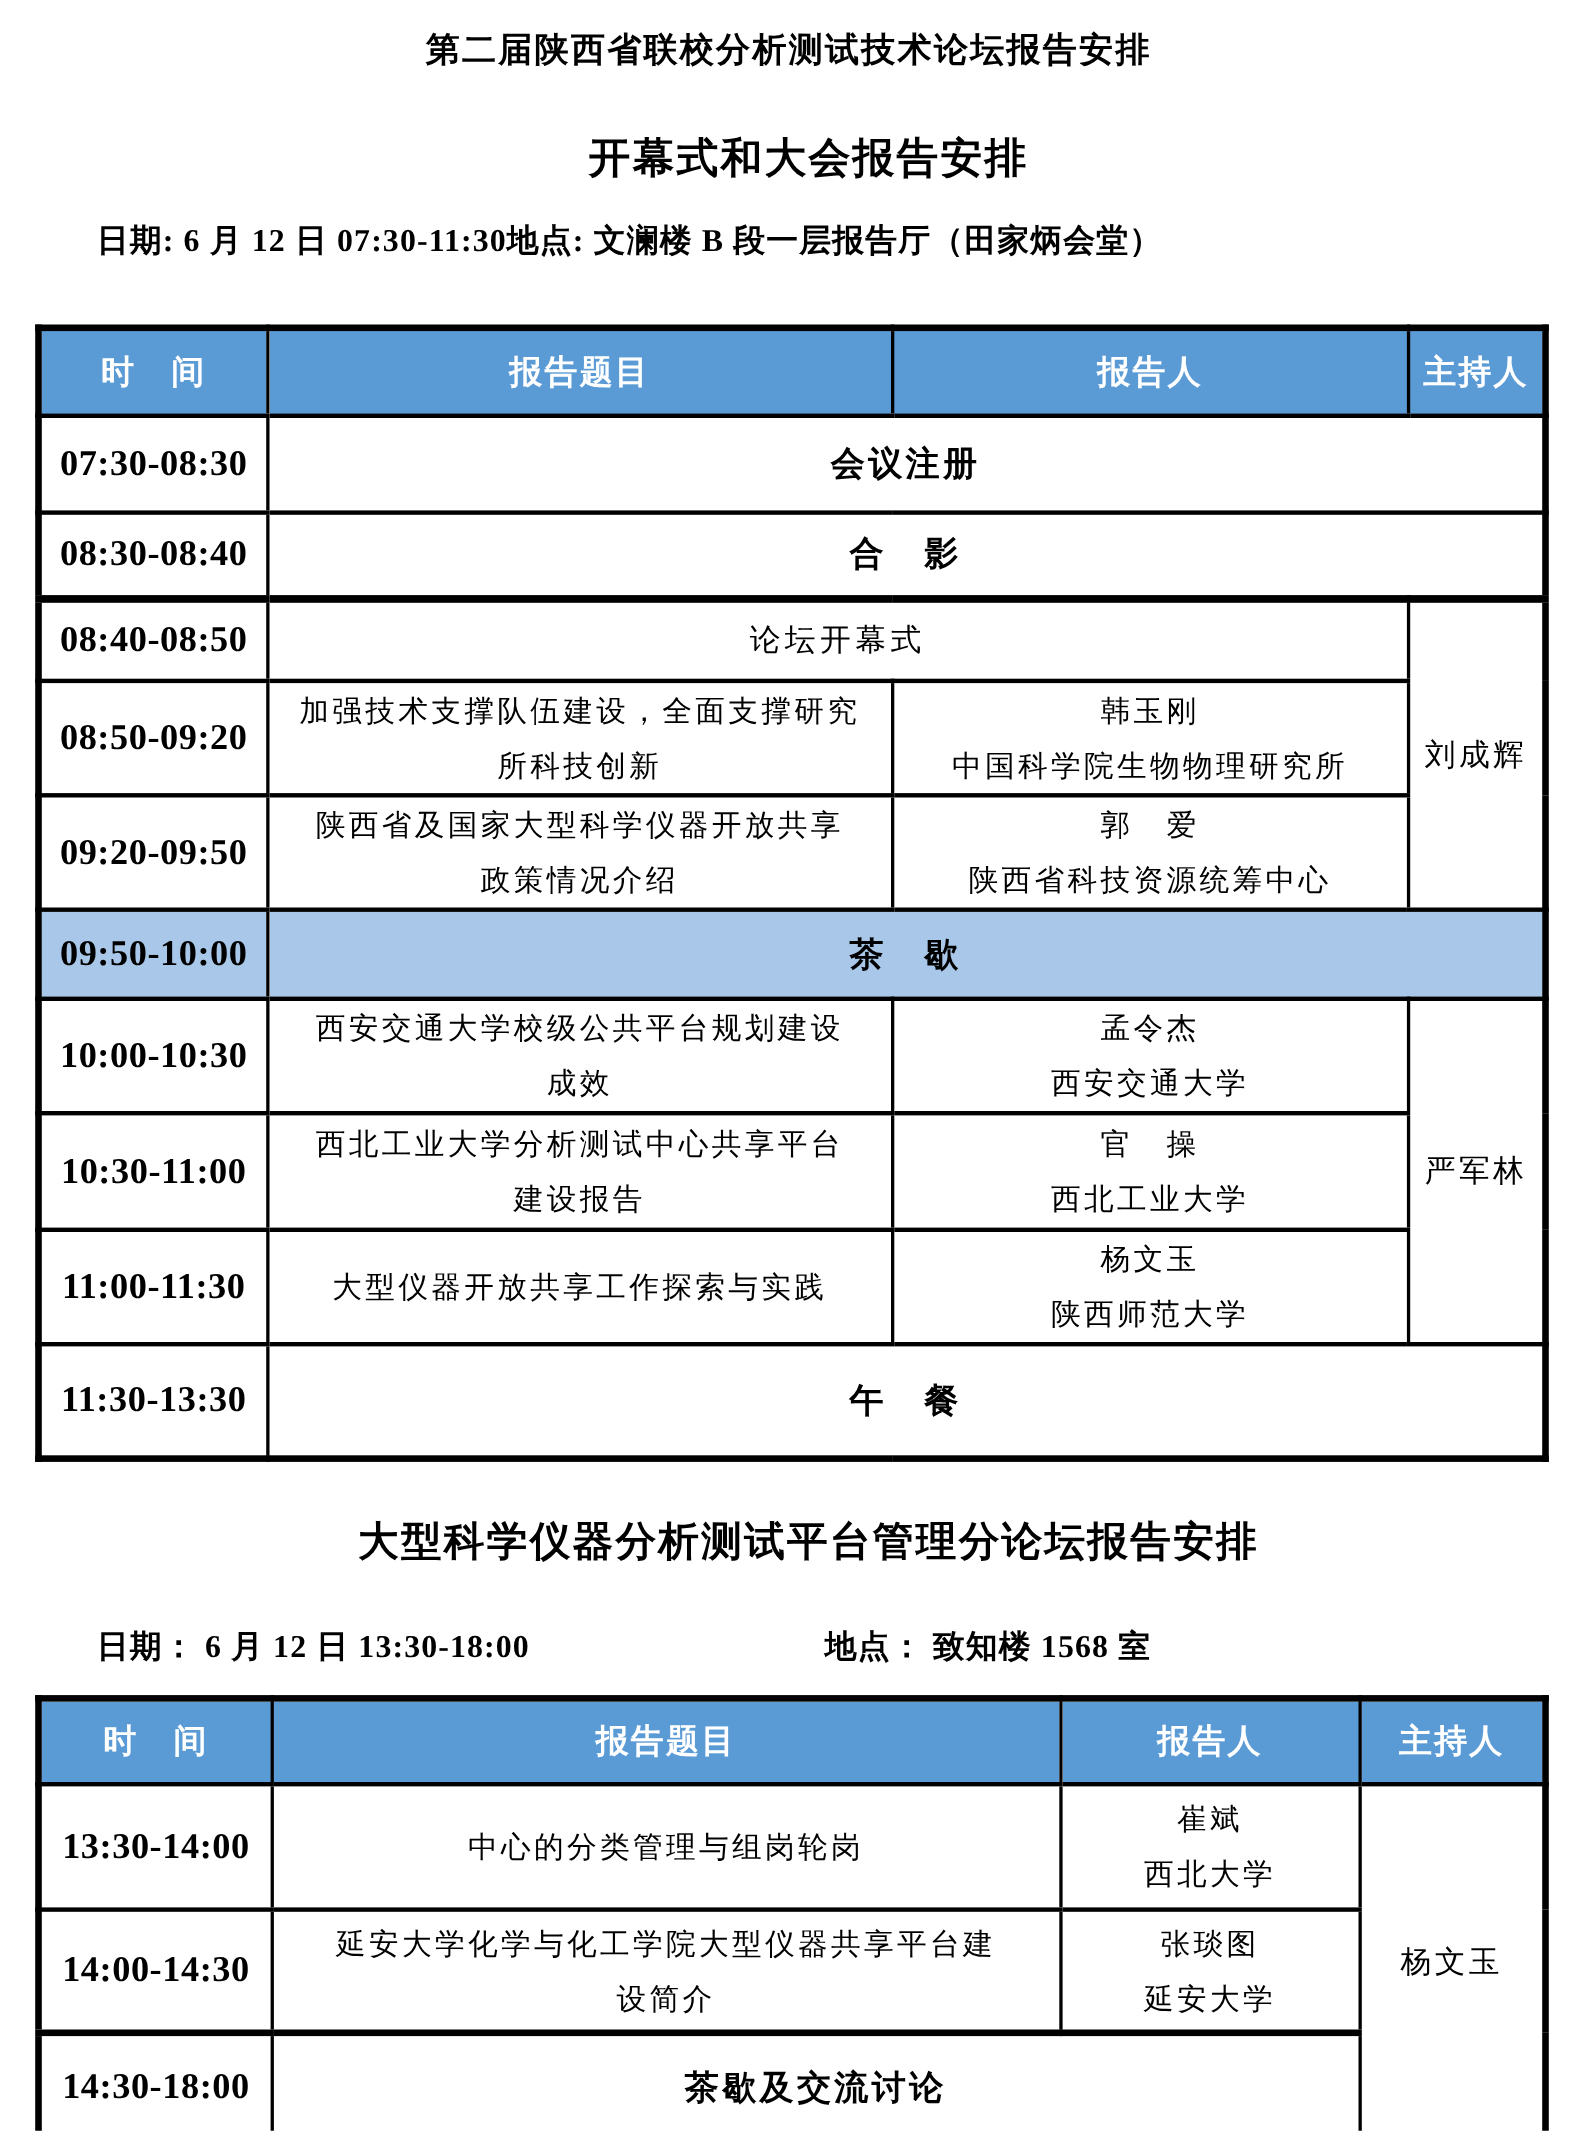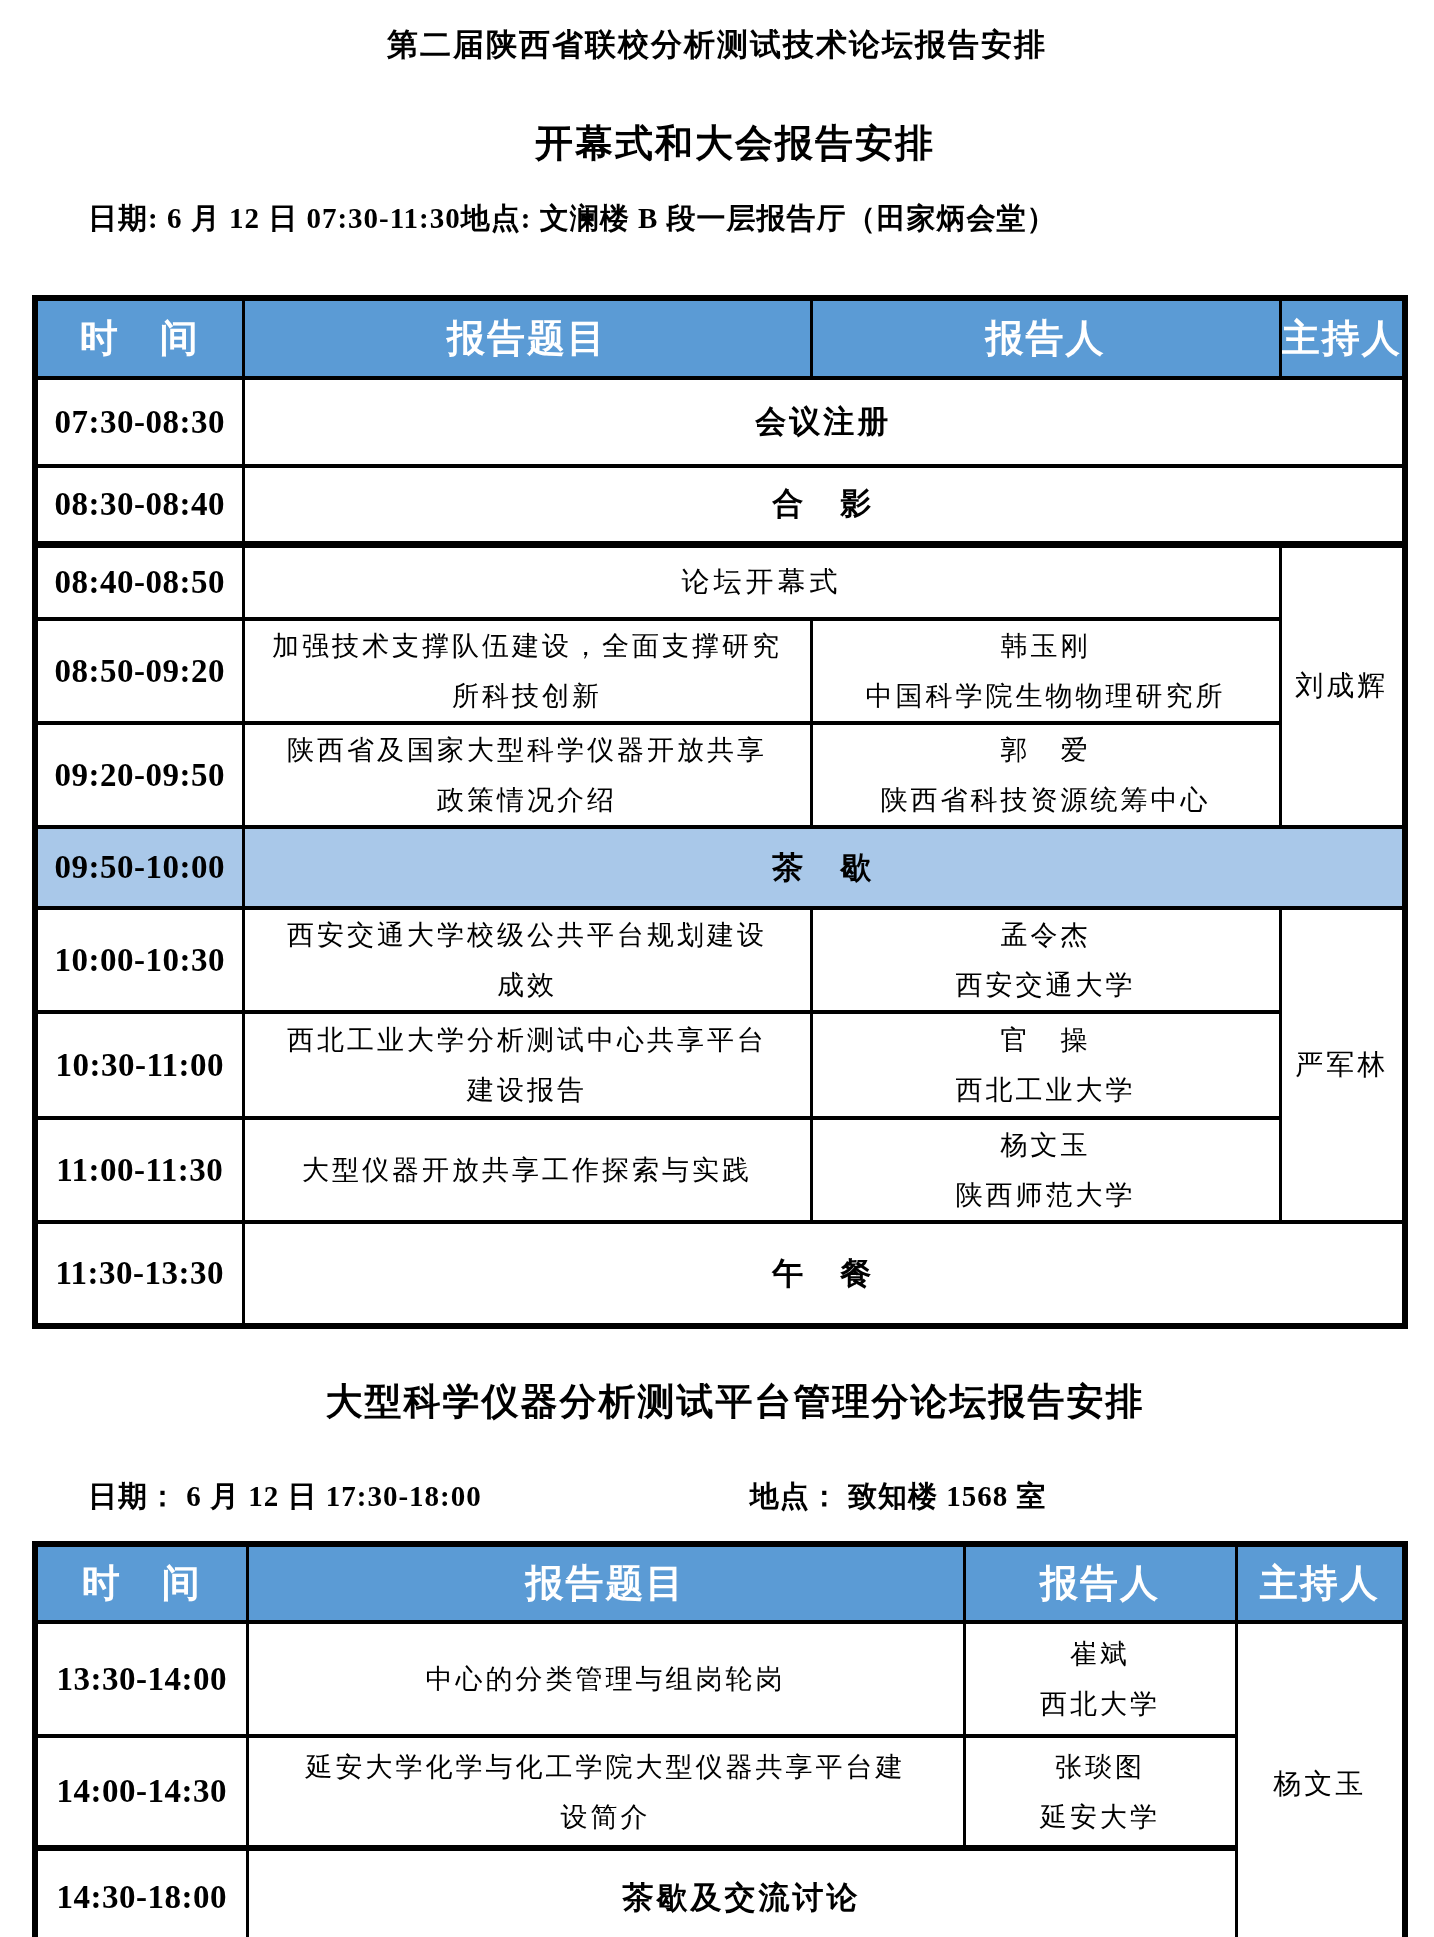--- a/index.html
+++ b/index.html
@@ -68,21 +68,21 @@
     padding: 0;
     text-align: center;
     vertical-align: middle;
     overflow: hidden;
   }
   table.schedule th {
     background: #5b9bd5;
     color: #ffffff;
     font-family: "Liberation Sans", sans-serif;
     font-weight: bold;
-    font-size: 38px;
+    font-size: 30px;
     letter-spacing: 2px;
   }
 
   
   .t1 col.c-time  { width: 208px; }
   .t1 col.c-topic { width: 568px; }
   .t1 col.c-spk   { width: 469px; }
   .t1 col.c-host  { width: 125px; }
   
   .t2 col.c-time  { width: 212px; }
@@ -239,21 +239,21 @@
     <tr class="rlunch">
       <td class="time-cell">11:30-13:30</td>
       <td class="event-cell" colspan="3">午　餐</td>
     </tr>
   </tbody>
     </table>
 
   <h2 class="section-title s2">大型科学仪器分析测试平台管理分论坛报告安排</h2>
 
   <div class="meta-row m2">
-    <span class="meta-date">日期： 6 月 12 日 17:30-18:00</span>
+    <span class="meta-date">日期： 6 月 12 日 13:30-18:00</span>
     <span class="meta-loc">地点： 致知楼 1568 室</span>
   </div>
 
   <table class="schedule t2">
     <colgroup>
       <col class="c-time">
         <col class="c-topic">
         <col class="c-spk">
         <col class="c-host">
     </colgroup>

